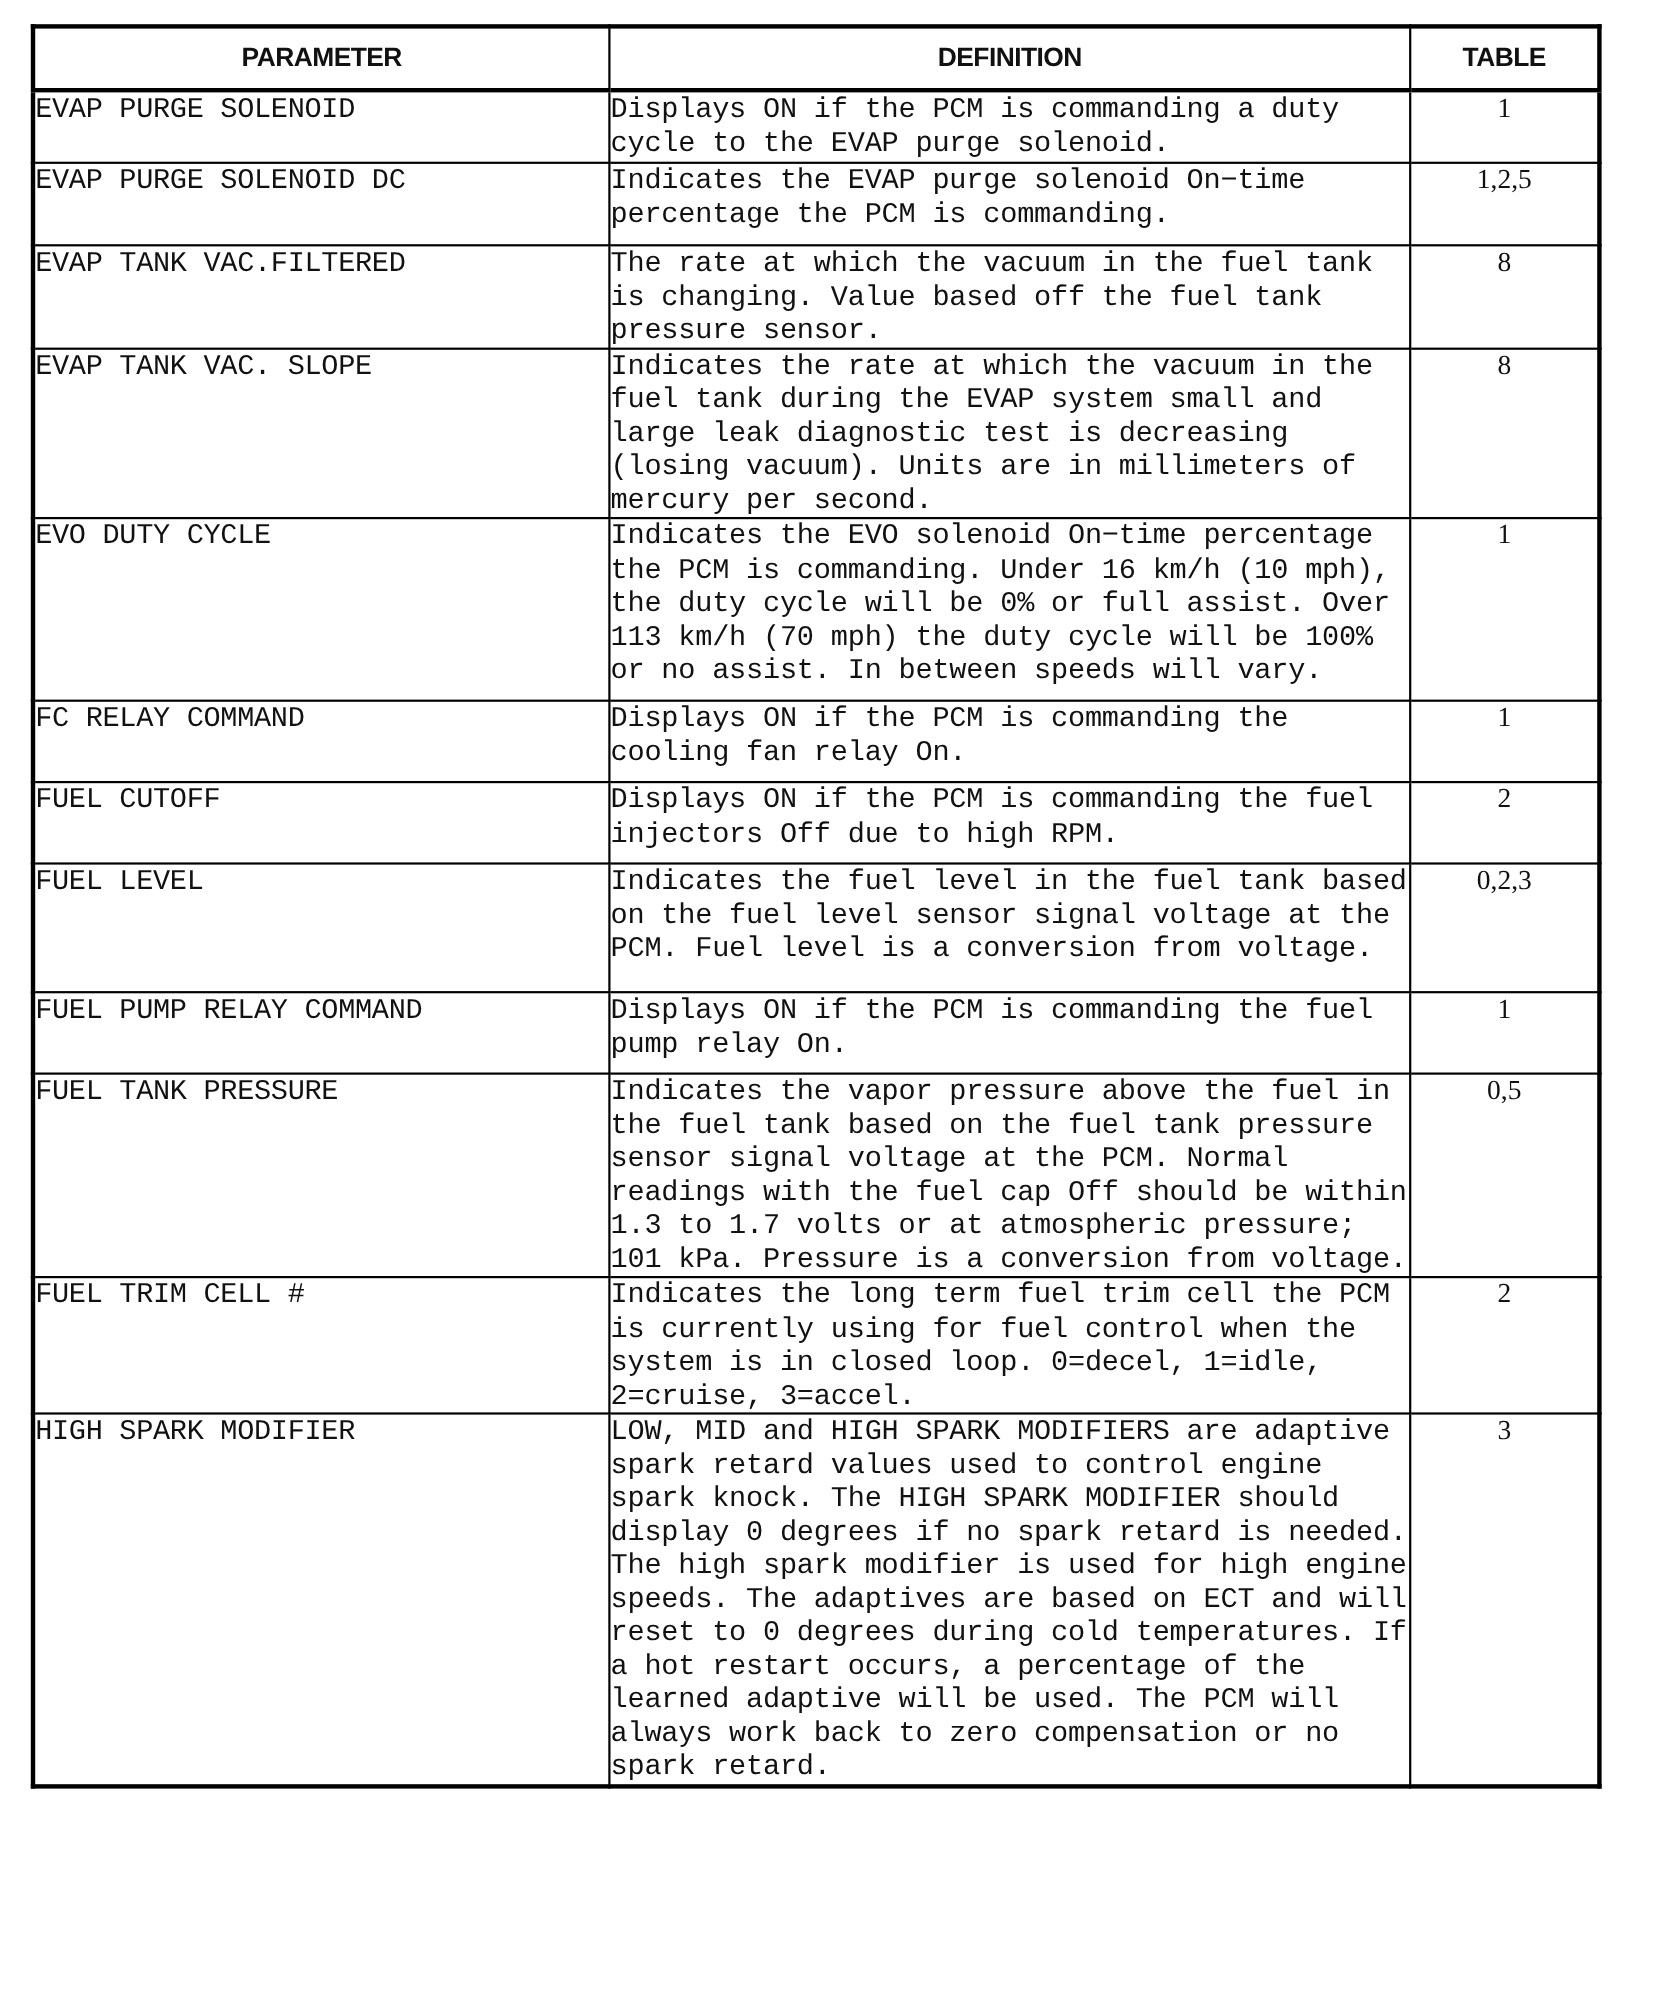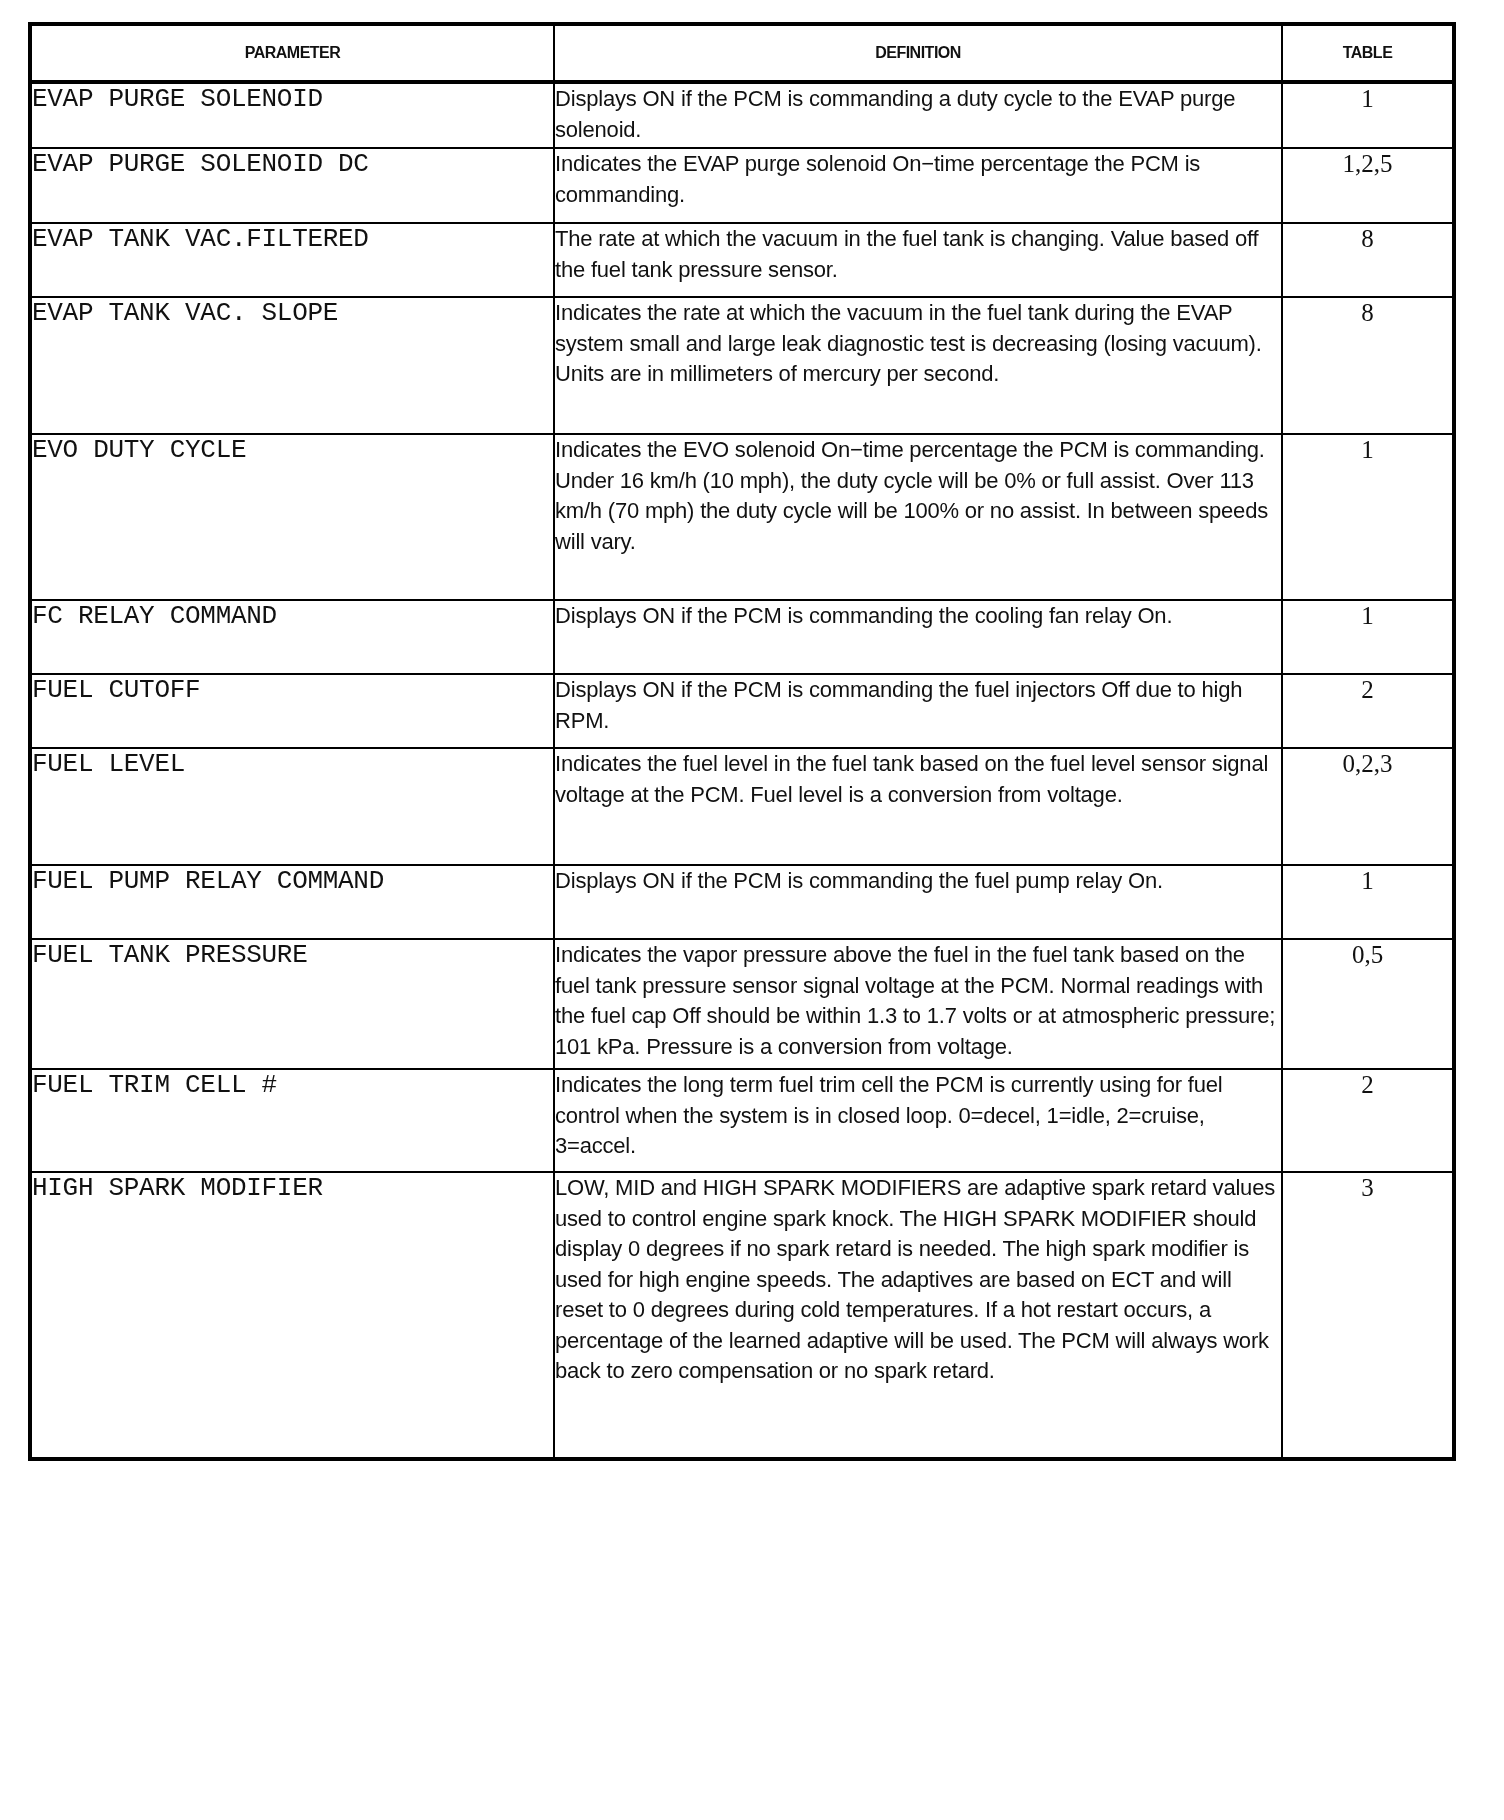--- a/index.html
+++ b/index.html
@@ -20,36 +20,36 @@
       vertical-align: top;
       padding: 0;
     }
     table.params thead th {
       border-bottom: 4px solid #000;
       height: 54px;
       vertical-align: middle;
       text-align: center;
       font-family: "Liberation Sans", "DejaVu Sans", sans-serif;
       font-weight: bold;
-      font-size: 16px;
+      font-size: 24px;
       letter-spacing: -0.5px;
     }
     col.c-param { width: 524px; }
     col.c-def { width: 728px; }
     col.c-table { width: 172px; }
     td.param {
       font-family: Liberation Mono, monospace;
       font-size: 26px;
       padding: 6px 8px 0 8px;
       letter-spacing: -0.3px;
       line-height: 30px;
     }
     td.def {
-      font-family: Liberation Sans, sans-serif;
-      font-size: 22px;
+      font-family: Liberation Mono, monospace;
+      font-size: 26px;
       line-height: 30.5px;
       padding: 7px 10px 10px 9px;
       letter-spacing: -0.2px;
     }
     td.tbl {
       font-family: "Liberation Serif", "DejaVu Serif", serif;
       font-size: 25px;
       text-align: center;
       padding-top: 7px;
       line-height: 30px;

